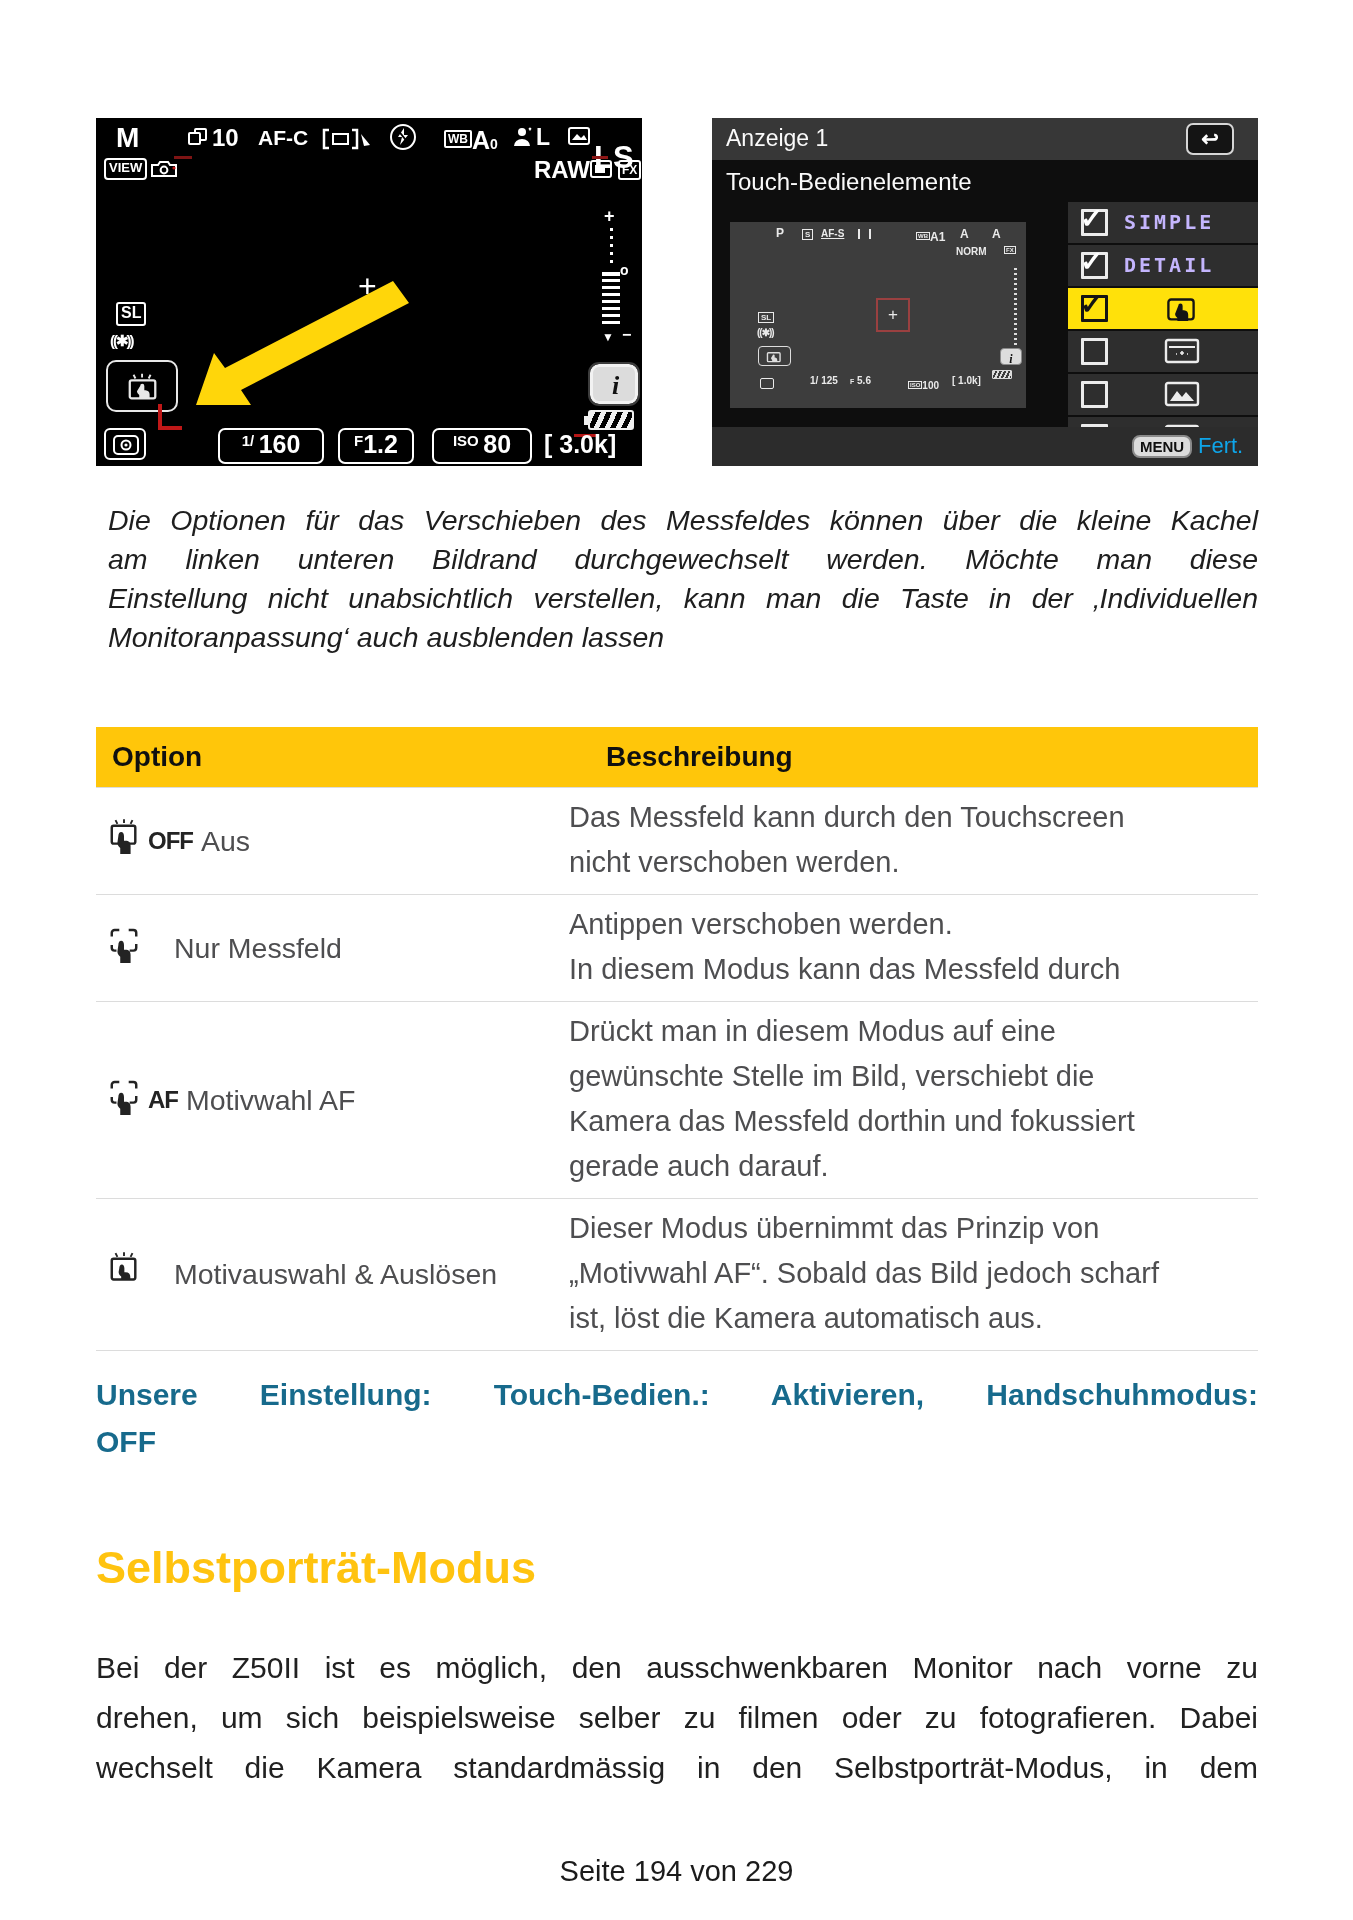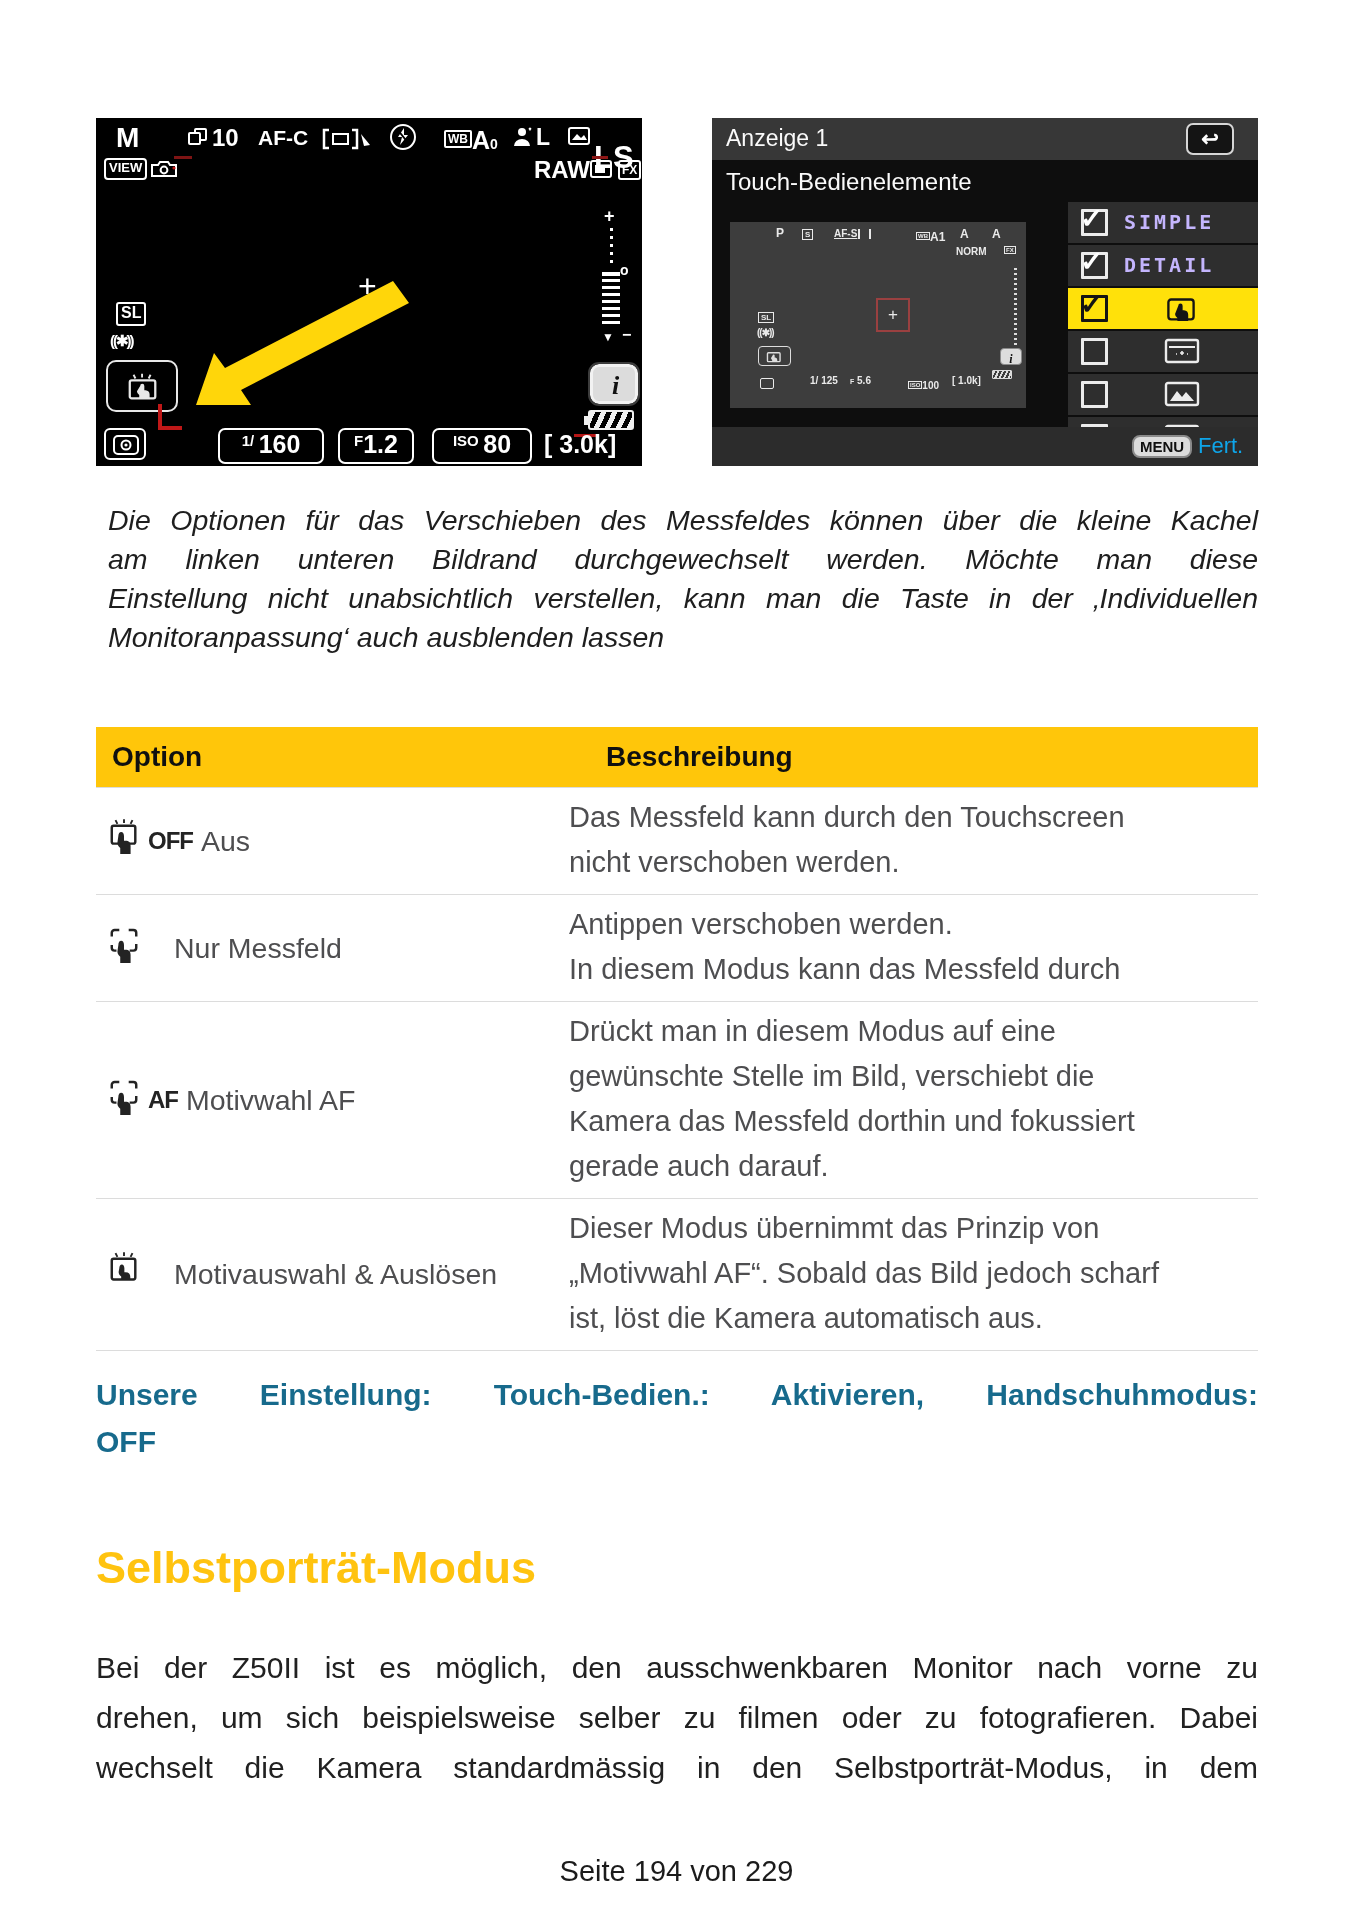--- a/index.html
+++ b/index.html
@@ -251,21 +251,21 @@
   <div class="cam cam-right">
     <div class="rhead">
       <span class="rhead-t">Anzeige 1</span>
       <span class="backbtn"><span>↩</span></span>
     </div>
     <span class="rtitle">Touch-Bedienelemente</span>
 
     <div class="preview">
       <span class="t1" style="left:46px; top:4px;">P</span>
       <span class="pv-sbox" style="left:72px; top:7px;">S</span>
-      <span class="t2" style="left:104px; top:6px;text-decoration:underline;">AF-S</span>
+      <span class="t2" style="left:91px; top:6px;text-decoration:underline;">AF-S</span>
       <span style="left:128px; top:7px; width:13px; height:10px; border-left:2px solid #eaeaea; border-right:2px solid #eaeaea;"></span>
       <span style="left:186px; top:5px;"><span style="position:static" class="pv-wbbox">WB</span><span style="position:static" class="t1">A1</span></span>
       <span class="t1" style="left:230px; top:5px;">A</span>
       <span class="t1" style="left:262px; top:5px;">A</span>
       <span class="t2" style="left:226px; top:24px;">NORM</span>
       <span class="pv-wbbox" style="left:274px; top:24px;">FX</span>
 
       <span class="focusbox"><span>+</span></span>
 
       <span class="pv-sbox" style="left:28px; top:90px;">SL</span>

